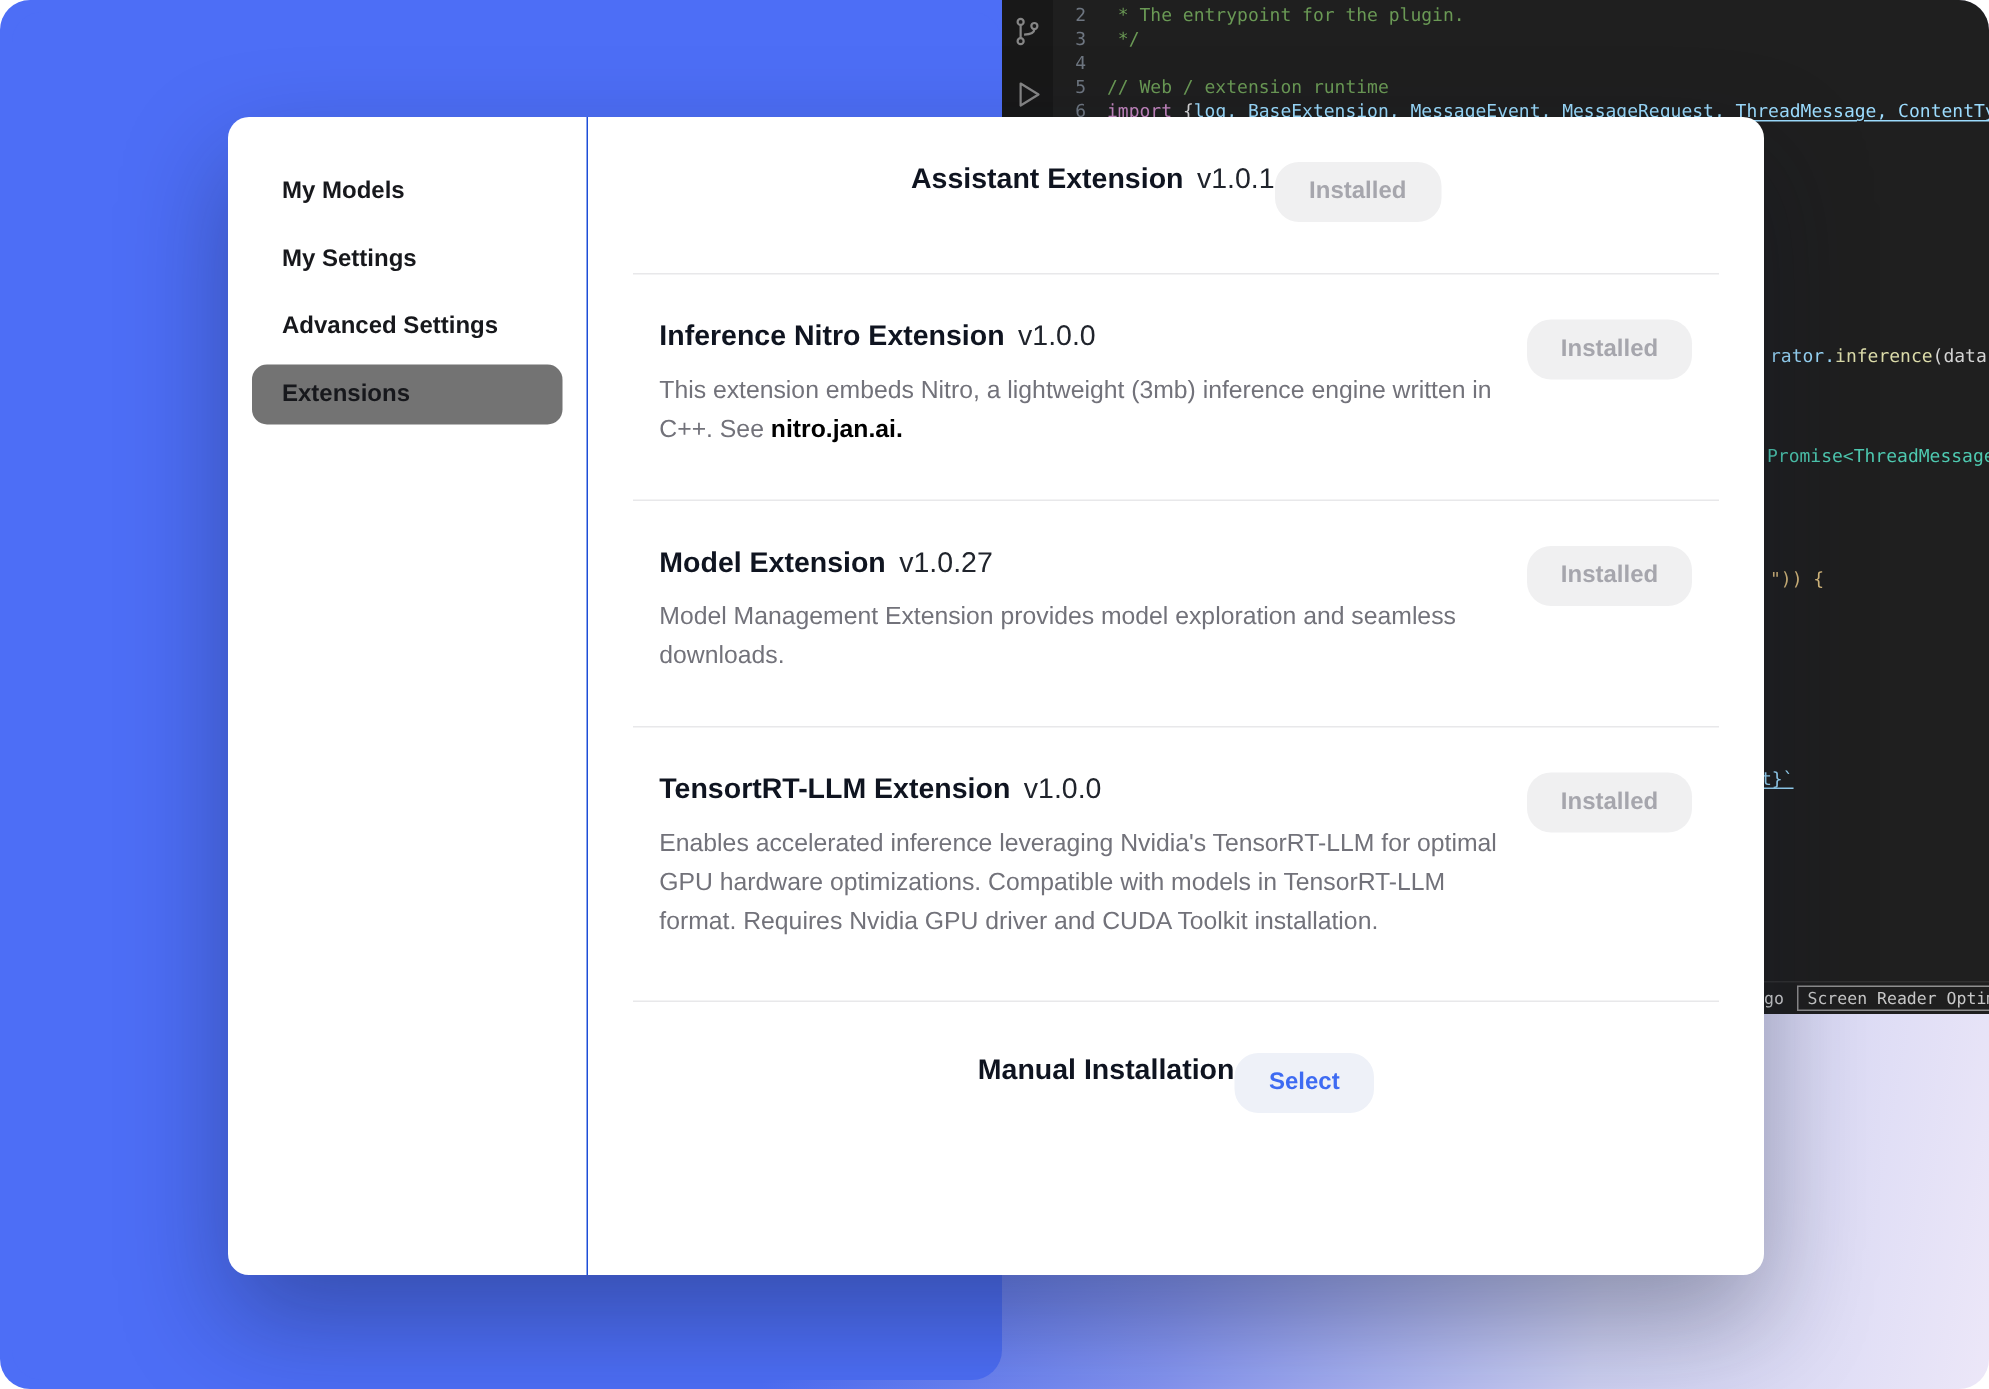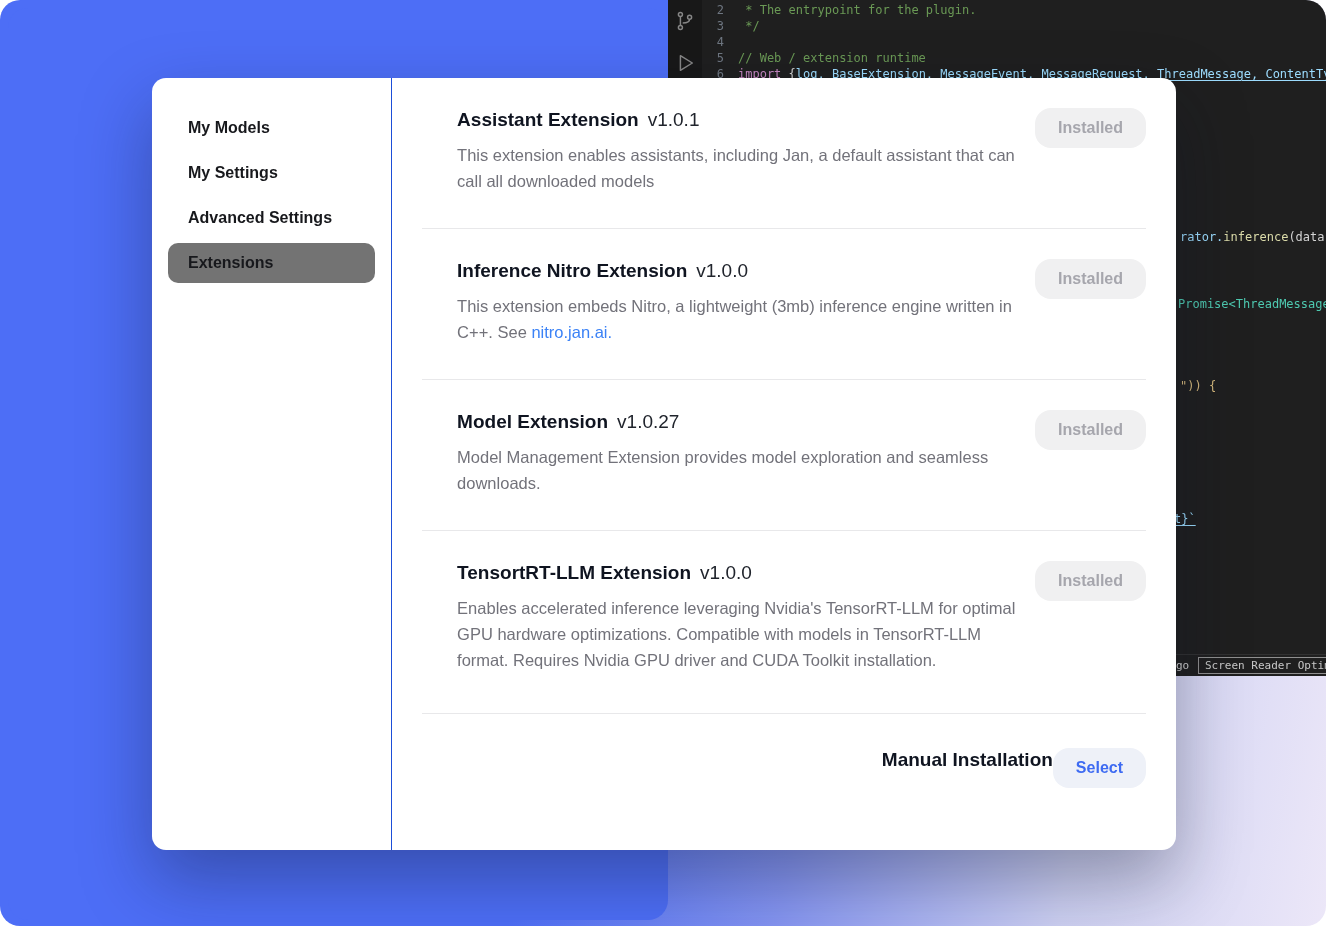--- a/index.html
+++ b/index.html
@@ -71,29 +71,29 @@
     padding:30px 16px 0 16px;
   }
   .side-item {
     padding:11px 20px; margin-bottom:5px;
     font-size:16px; font-weight:700; color:#17181c;
     border-radius:10px; cursor:pointer; white-space:nowrap;
   }
   .side-item.active { background:#737373; }
 
   .content { flex:1; padding:0 30px; overflow:hidden; }
-  .ext-item { display:flex; justify-content:flex-end; align-items:flex-start; padding:30px 0 34px 0; }
+  .ext-item { display:flex; justify-content:center; align-items:flex-start; padding:30px 0 34px 0; }
   .ext-item.tall { padding-bottom:40px; }
   .ext-item.manual { padding-top:34px; }
   .ext-info { max-width:578px; }
   .ext-title-row { font-size:19px; line-height:24px; color:#0f1420; }
   .ext-title { font-weight:700; }
   .ext-version { font-weight:400; margin-left:9px; color:#20242c; }
   .ext-desc { margin-top:10px; font-size:16.5px; line-height:26px; color:#72727a; }
-  .link { color:#3b82f6; cursor:pointer; }
+  .link { color:#000000; cursor:pointer;font-weight:bold; }
   .divider { height:1px; background:#e8e8ea; }
 
   .btn {
     border:none; border-radius:16px; flex:none;
     font-family:"Liberation Sans", sans-serif;
     font-size:16px; font-weight:600; padding:11px 23px; cursor:pointer;
   }
   .btn-installed { background:#f0f0f1; color:#a6a6ad; }
   .btn-select { background:#eef1f8; color:#3e6bf2; }
 </style>
@@ -164,21 +164,20 @@
       <div class="side-item active">Extensions</div>
     </div>
 
     <div class="content">
 
       <div class="ext-item">
         <div class="ext-info">
           <div class="ext-title-row">
             <span class="ext-title">Assistant Extension</span><span class="ext-version">v1.0.1</span>
           </div>
-          <div class="ext-desc">This extension enables assistants, including Jan, a default assistant that can call all downloaded models</div>
         </div>
         <button class="btn btn-installed">Installed</button>
       </div>
       <div class="divider"></div>
 
       <div class="ext-item">
         <div class="ext-info">
           <div class="ext-title-row">
             <span class="ext-title">Inference Nitro Extension</span><span class="ext-version">v1.0.0</span>
           </div>

